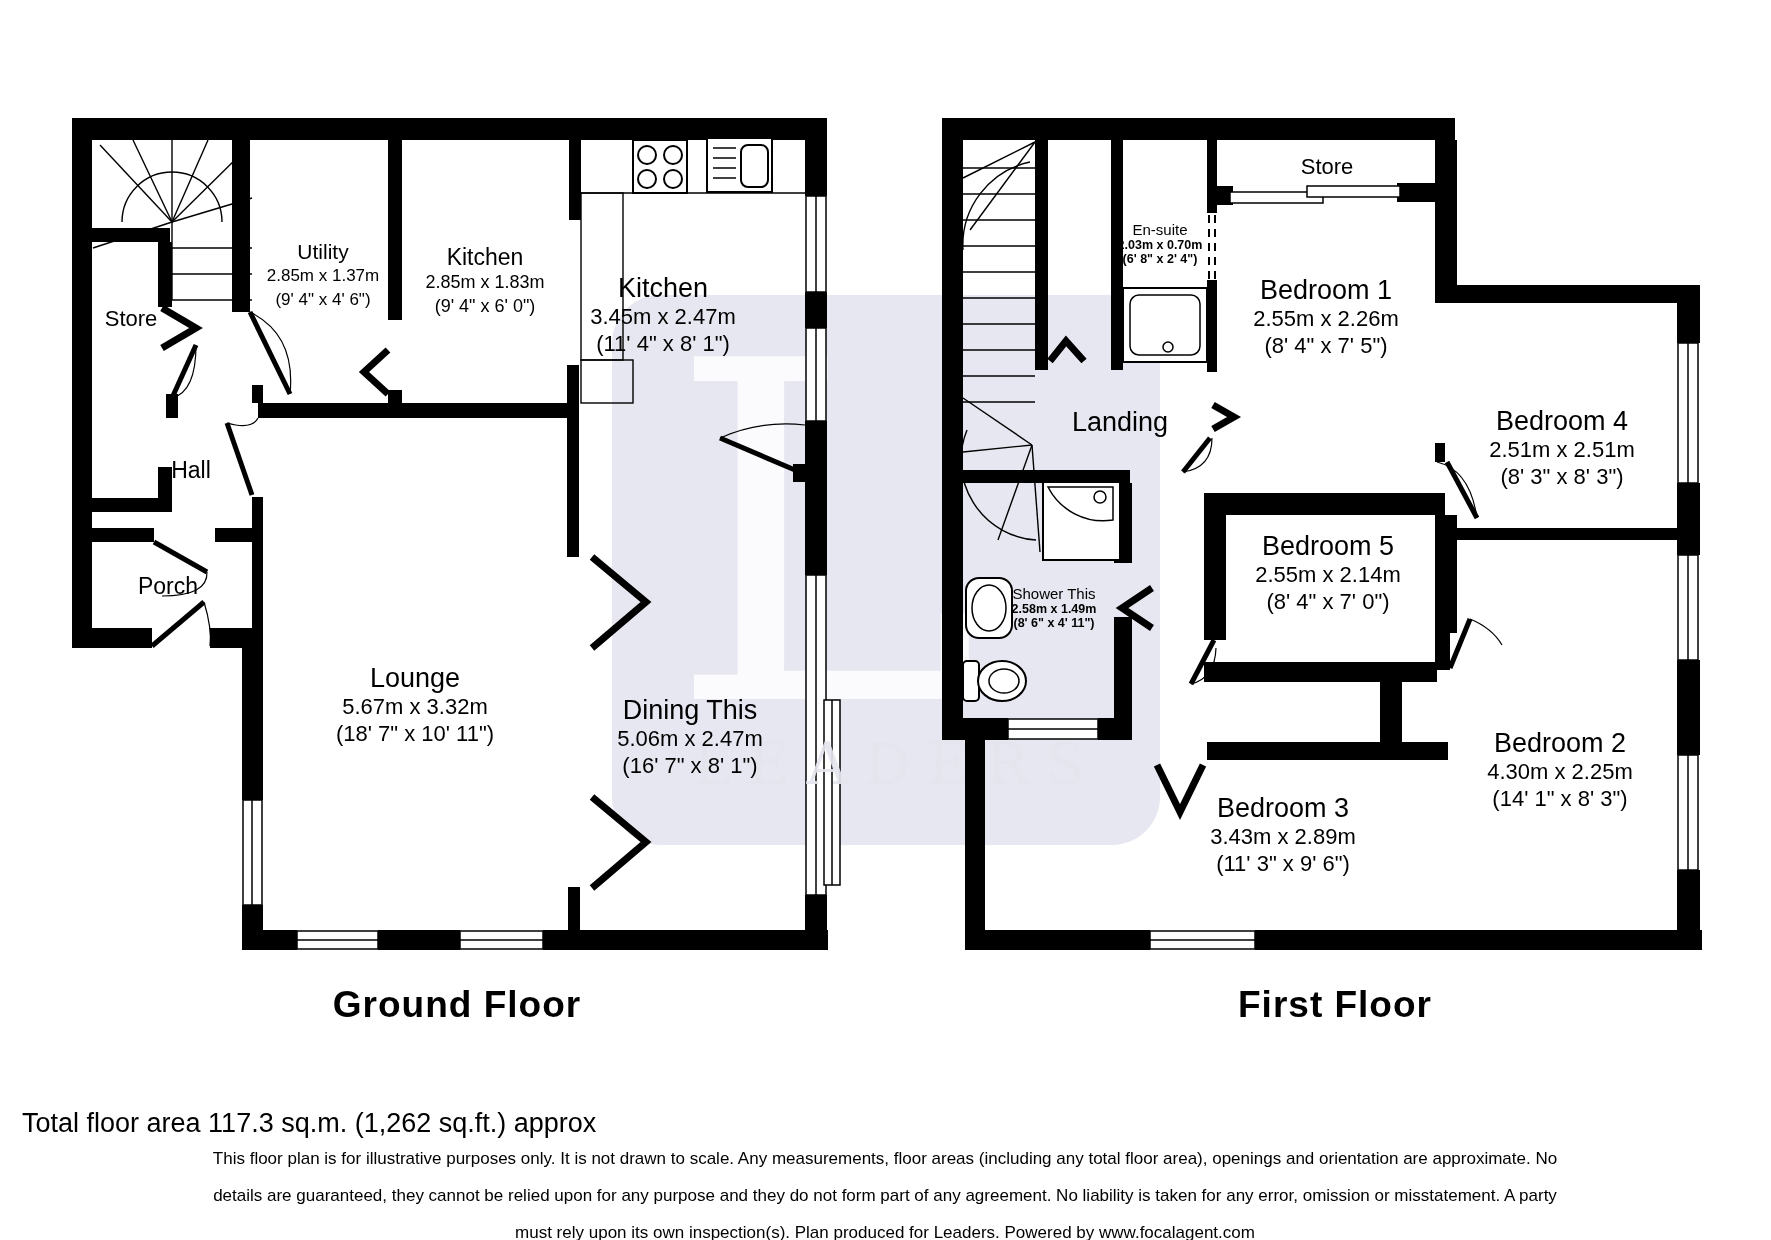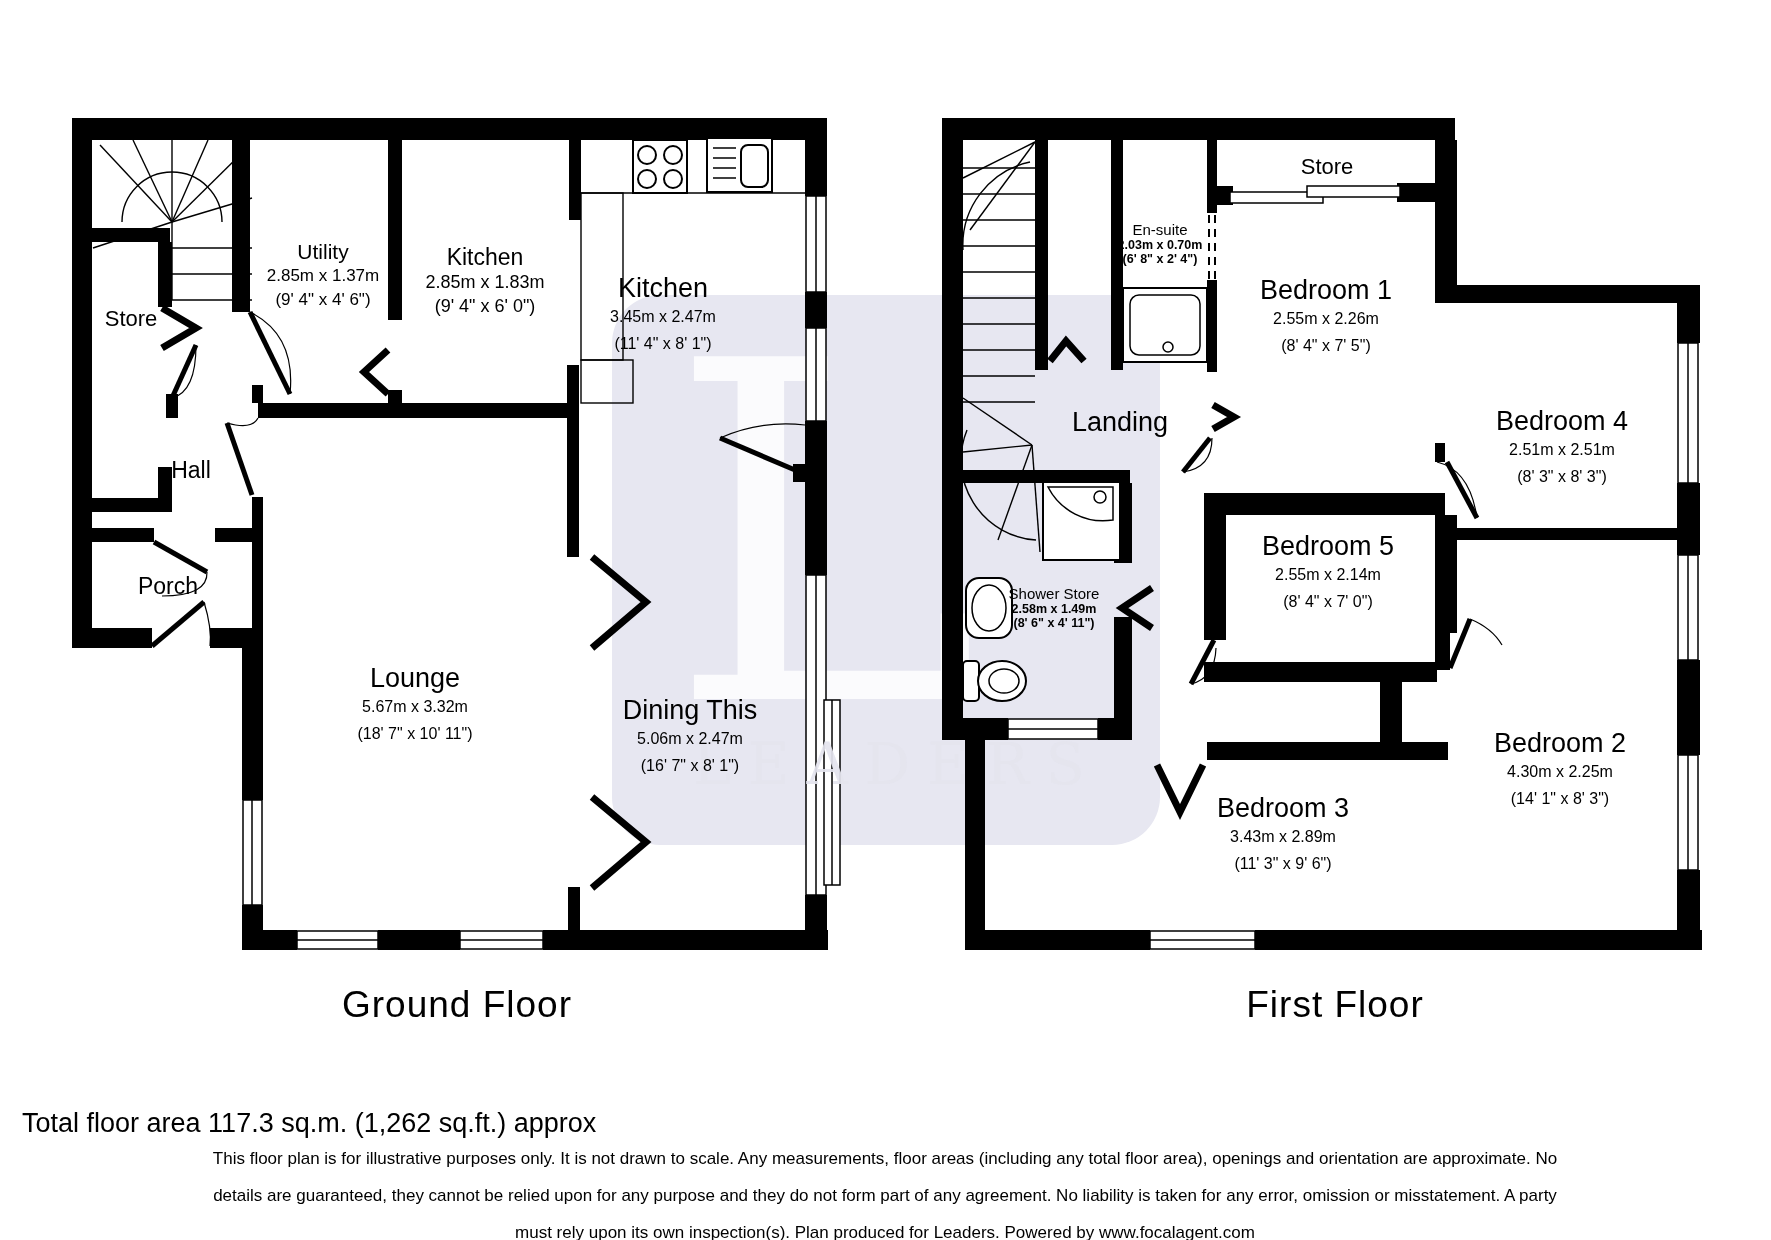--- a/index.html
+++ b/index.html
@@ -8,26 +8,26 @@
   .wm-block{position:absolute;left:612px;top:295px;width:548px;height:550px;
             background:#e7e7f1;border-radius:48px;}
   .wm-letter{position:absolute;left:668px;top:318px;font-family:"DejaVu Serif",serif;
              font-size:470px;line-height:0.93;color:rgba(255,255,255,0.82);}
   .wm-brand{position:absolute;left:693px;top:731px;font-family:"DejaVu Serif",serif;
             font-size:57px;letter-spacing:17px;color:rgba(228,228,238,0.93);}
   .plan-svg{position:absolute;left:0;top:0;}
   .rlabel{position:absolute;transform:translateX(-50%);text-align:center;white-space:nowrap;}
   .rlabel span{display:block;}
   .rn-big{font-size:27px;line-height:30px;}
-  .rd-big{font-size:16px;line-height:27px;}
+  .rd-big{font-size:22px;line-height:27px;}
   .rn-med{font-size:22px;line-height:25px;}
   .rd-med{font-size:18px;line-height:24px;}
   .rn-sm{font-size:15px;line-height:16px;}
   .rd-sm{font-size:12.5px;line-height:14px;font-weight:bold;}
-  .ftitle{position:absolute;transform:translate(-50%,-50%);font-size:37px;font-weight:400;
+  .ftitle{position:absolute;transform:translate(-50%,-50%);font-size:37px;font-weight:700;
           letter-spacing:1px;white-space:nowrap;text-align:right;}
   .total-line{position:absolute;left:22px;top:1108px;font-size:27px;}
   .disc{position:absolute;left:45px;top:1140px;width:1680px;text-align:center;
         font-size:17px;line-height:37px;}
 </style>
 </head>
 <body>
 
 <div id="stage">
 
@@ -354,21 +354,21 @@
   </div>
   <div class="rlabel" style="left:1120px;top:407px">
     <span class="rn-big">Landing</span>
   </div>
   <div class="rlabel" style="left:1328px;top:531px">
     <span class="rn-big">Bedroom 5</span>
     <span class="rd-big">2.55m x 2.14m</span>
     <span class="rd-big">(8' 4" x 7' 0")</span>
   </div>
   <div class="rlabel" style="left:1054px;top:586px">
-    <span class="rn-sm">Shower Store</span>
+    <span class="rn-sm">Shower This</span>
     <span class="rd-sm">2.58m x 1.49m</span>
     <span class="rd-sm">(8' 6" x 4' 11")</span>
   </div>
   <div class="rlabel" style="left:1560px;top:728px">
     <span class="rn-big">Bedroom 2</span>
     <span class="rd-big">4.30m x 2.25m</span>
     <span class="rd-big">(14' 1" x 8' 3")</span>
   </div>
   <div class="rlabel" style="left:1283px;top:793px">
     <span class="rn-big">Bedroom 3</span>

